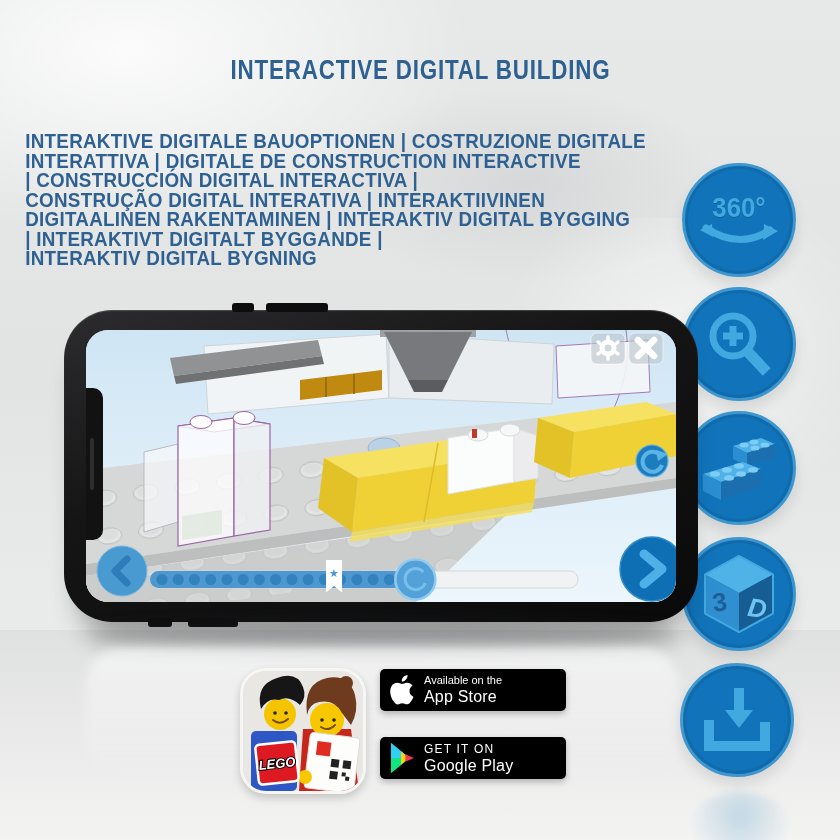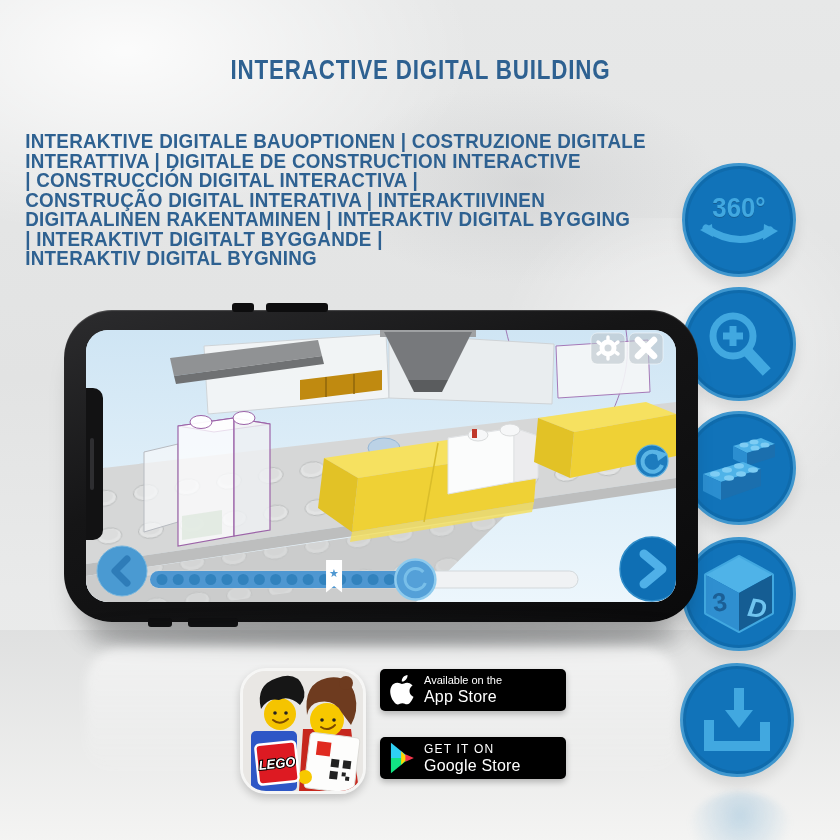--- a/index.html
+++ b/index.html
@@ -390,16 +390,16 @@
     <div class="sb-logo">
       <svg width="30" height="34" viewBox="0 0 34 40">
         <polygon points="4,2 26,20 4,20" fill="#2fd0f3"></polygon>
         <polygon points="4,38 26,20 4,20" fill="#12e383"></polygon>
         <polygon points="16,12 24,20 16,28" fill="#ffd500"></polygon>
         <polygon points="21,15.5 31,20 21,24.5" fill="#f4374b"></polygon>
       </svg>
     </div>
     <div class="sb-text">
       <span class="sb-tag gp">GET IT ON</span>
-      <span class="sb-name">Google Store</span>
+      <span class="sb-name">Google Play</span>
     </div>
   </div>
 </div>
 
 </body></html>

